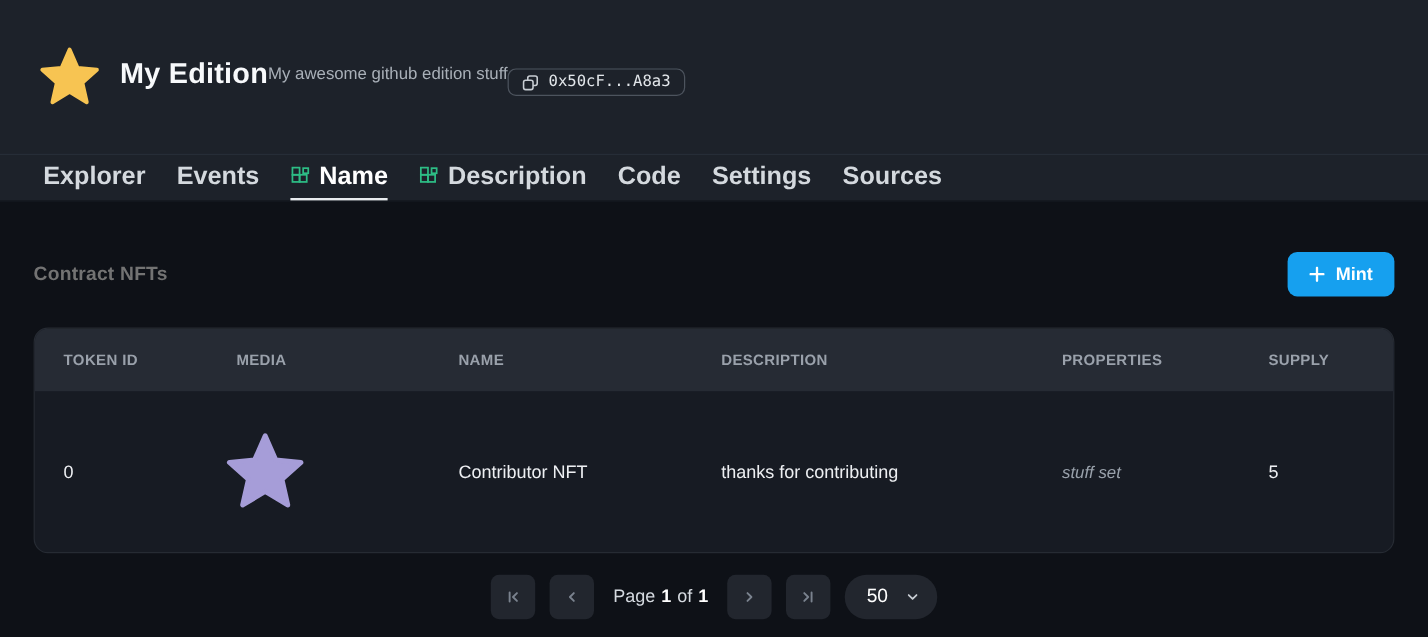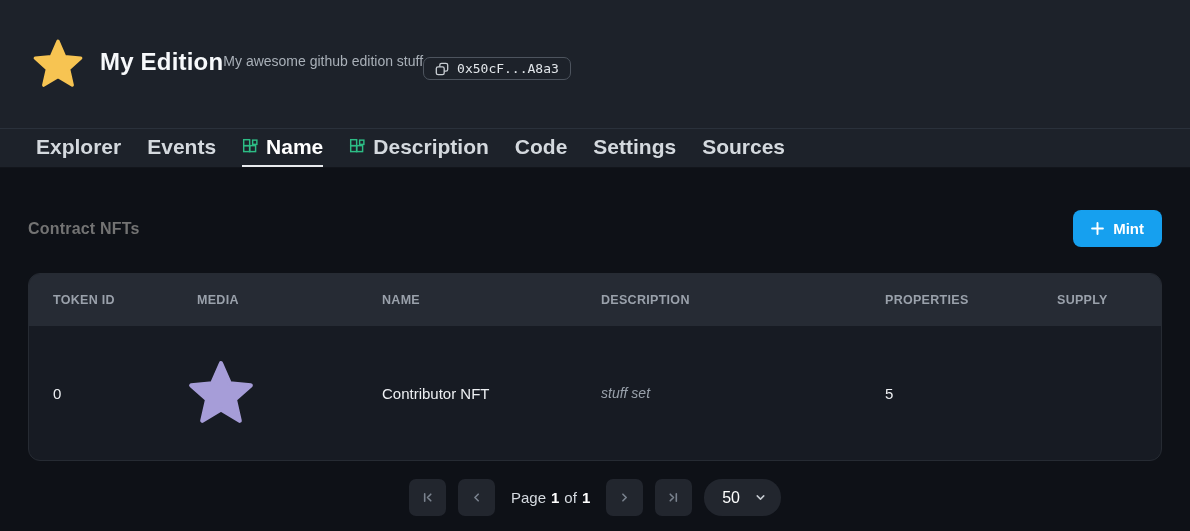--- a/index.html
+++ b/index.html
@@ -243,20 +243,21 @@
     </div>
 
     <div class="t-row">
       <div class="cell">0</div>
       <div class="media-cell">
         <svg width="68" height="68" viewBox="0 0 24 24">
           <polygon points="12,1.5 15.1,8.6 22.5,9.3 16.9,14.3 18.6,21.8 12,17.8 5.4,21.8 7.1,14.3 1.5,9.3 8.9,8.6" fill="#a69dd8" stroke="#a69dd8" stroke-width="1.5" stroke-linejoin="round"></polygon>
         </svg>
       </div>
       <div class="cell">Contributor NFT</div>
+      <div class="cell">thanks for contributing</div>
       <div class="cell props">stuff set</div>
       <div class="cell">5</div>
     </div>
   </div>
 
   <div class="pagination">
     <button class="pg-btn">
       <svg width="15" height="15" viewBox="0 0 16 16">
         <path d="M5 4v8 M11.5 4.5L8 8l3.5 3.5" fill="none" stroke="#7a828e" stroke-width="1.7" stroke-linecap="round" stroke-linejoin="round"></path>
       </svg>

